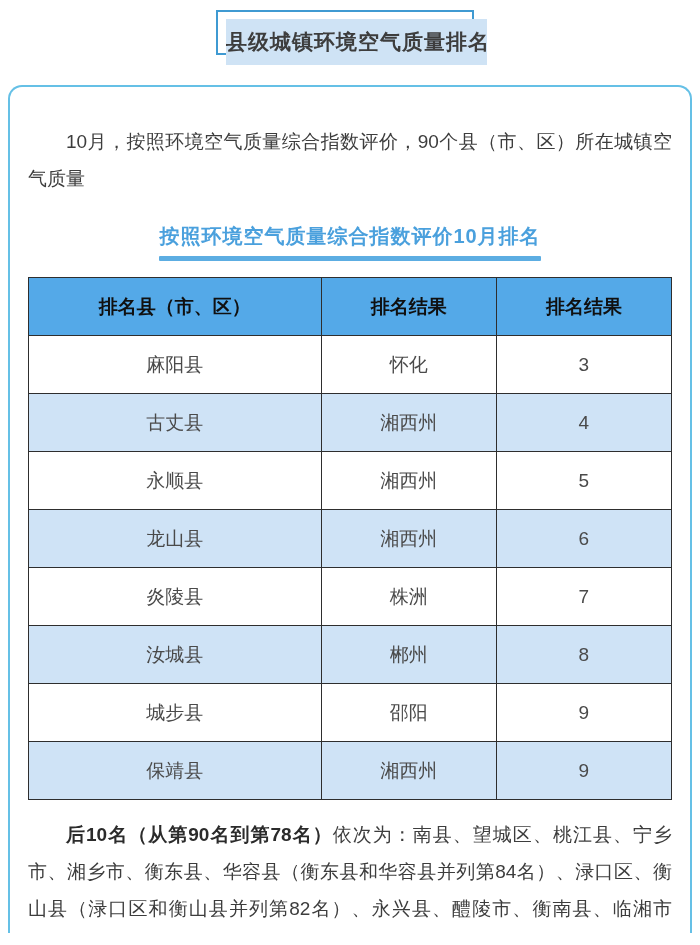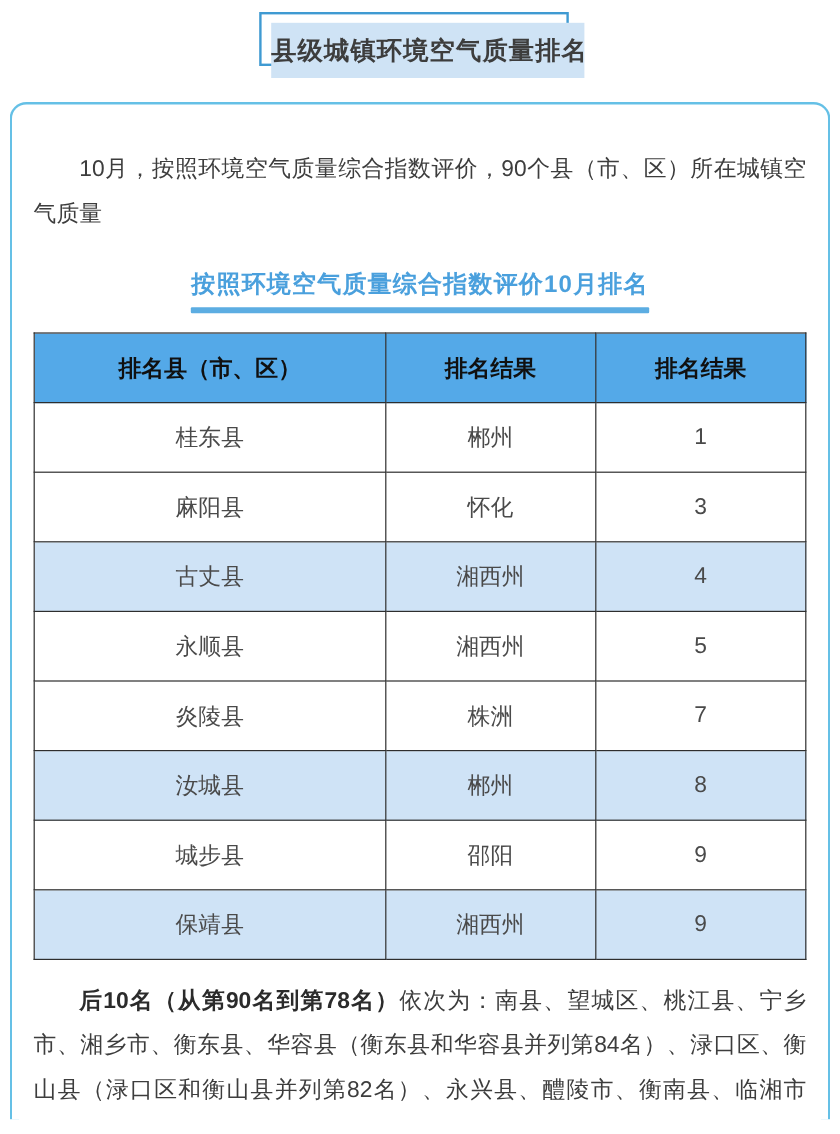--- a/index.html
+++ b/index.html
@@ -76,38 +76,38 @@
       </colgroup>
     <thead>
       <tr>
         <th>排名县（市、区）</th>
         <th>排名结果</th>
         <th>排名结果</th>
       </tr>
     </thead>
     <tbody>
       <tr>
-        <td>桂东县</td>
-        <td>郴州</td>
-        <td>1</td>
-      </tr>
-      <tr>
         <td>麻阳县</td>
         <td>怀化</td>
         <td>3</td>
       </tr>
       <tr class="alt">
         <td>古丈县</td>
         <td>湘西州</td>
         <td>4</td>
       </tr>
       <tr>
         <td>永顺县</td>
         <td>湘西州</td>
         <td>5</td>
+      </tr>
+      <tr class="alt">
+        <td>龙山县</td>
+        <td>湘西州</td>
+        <td>6</td>
       </tr>
       <tr>
         <td>炎陵县</td>
         <td>株洲</td>
         <td>7</td>
       </tr>
       <tr class="alt">
         <td>汝城县</td>
         <td>郴州</td>
         <td>8</td>

